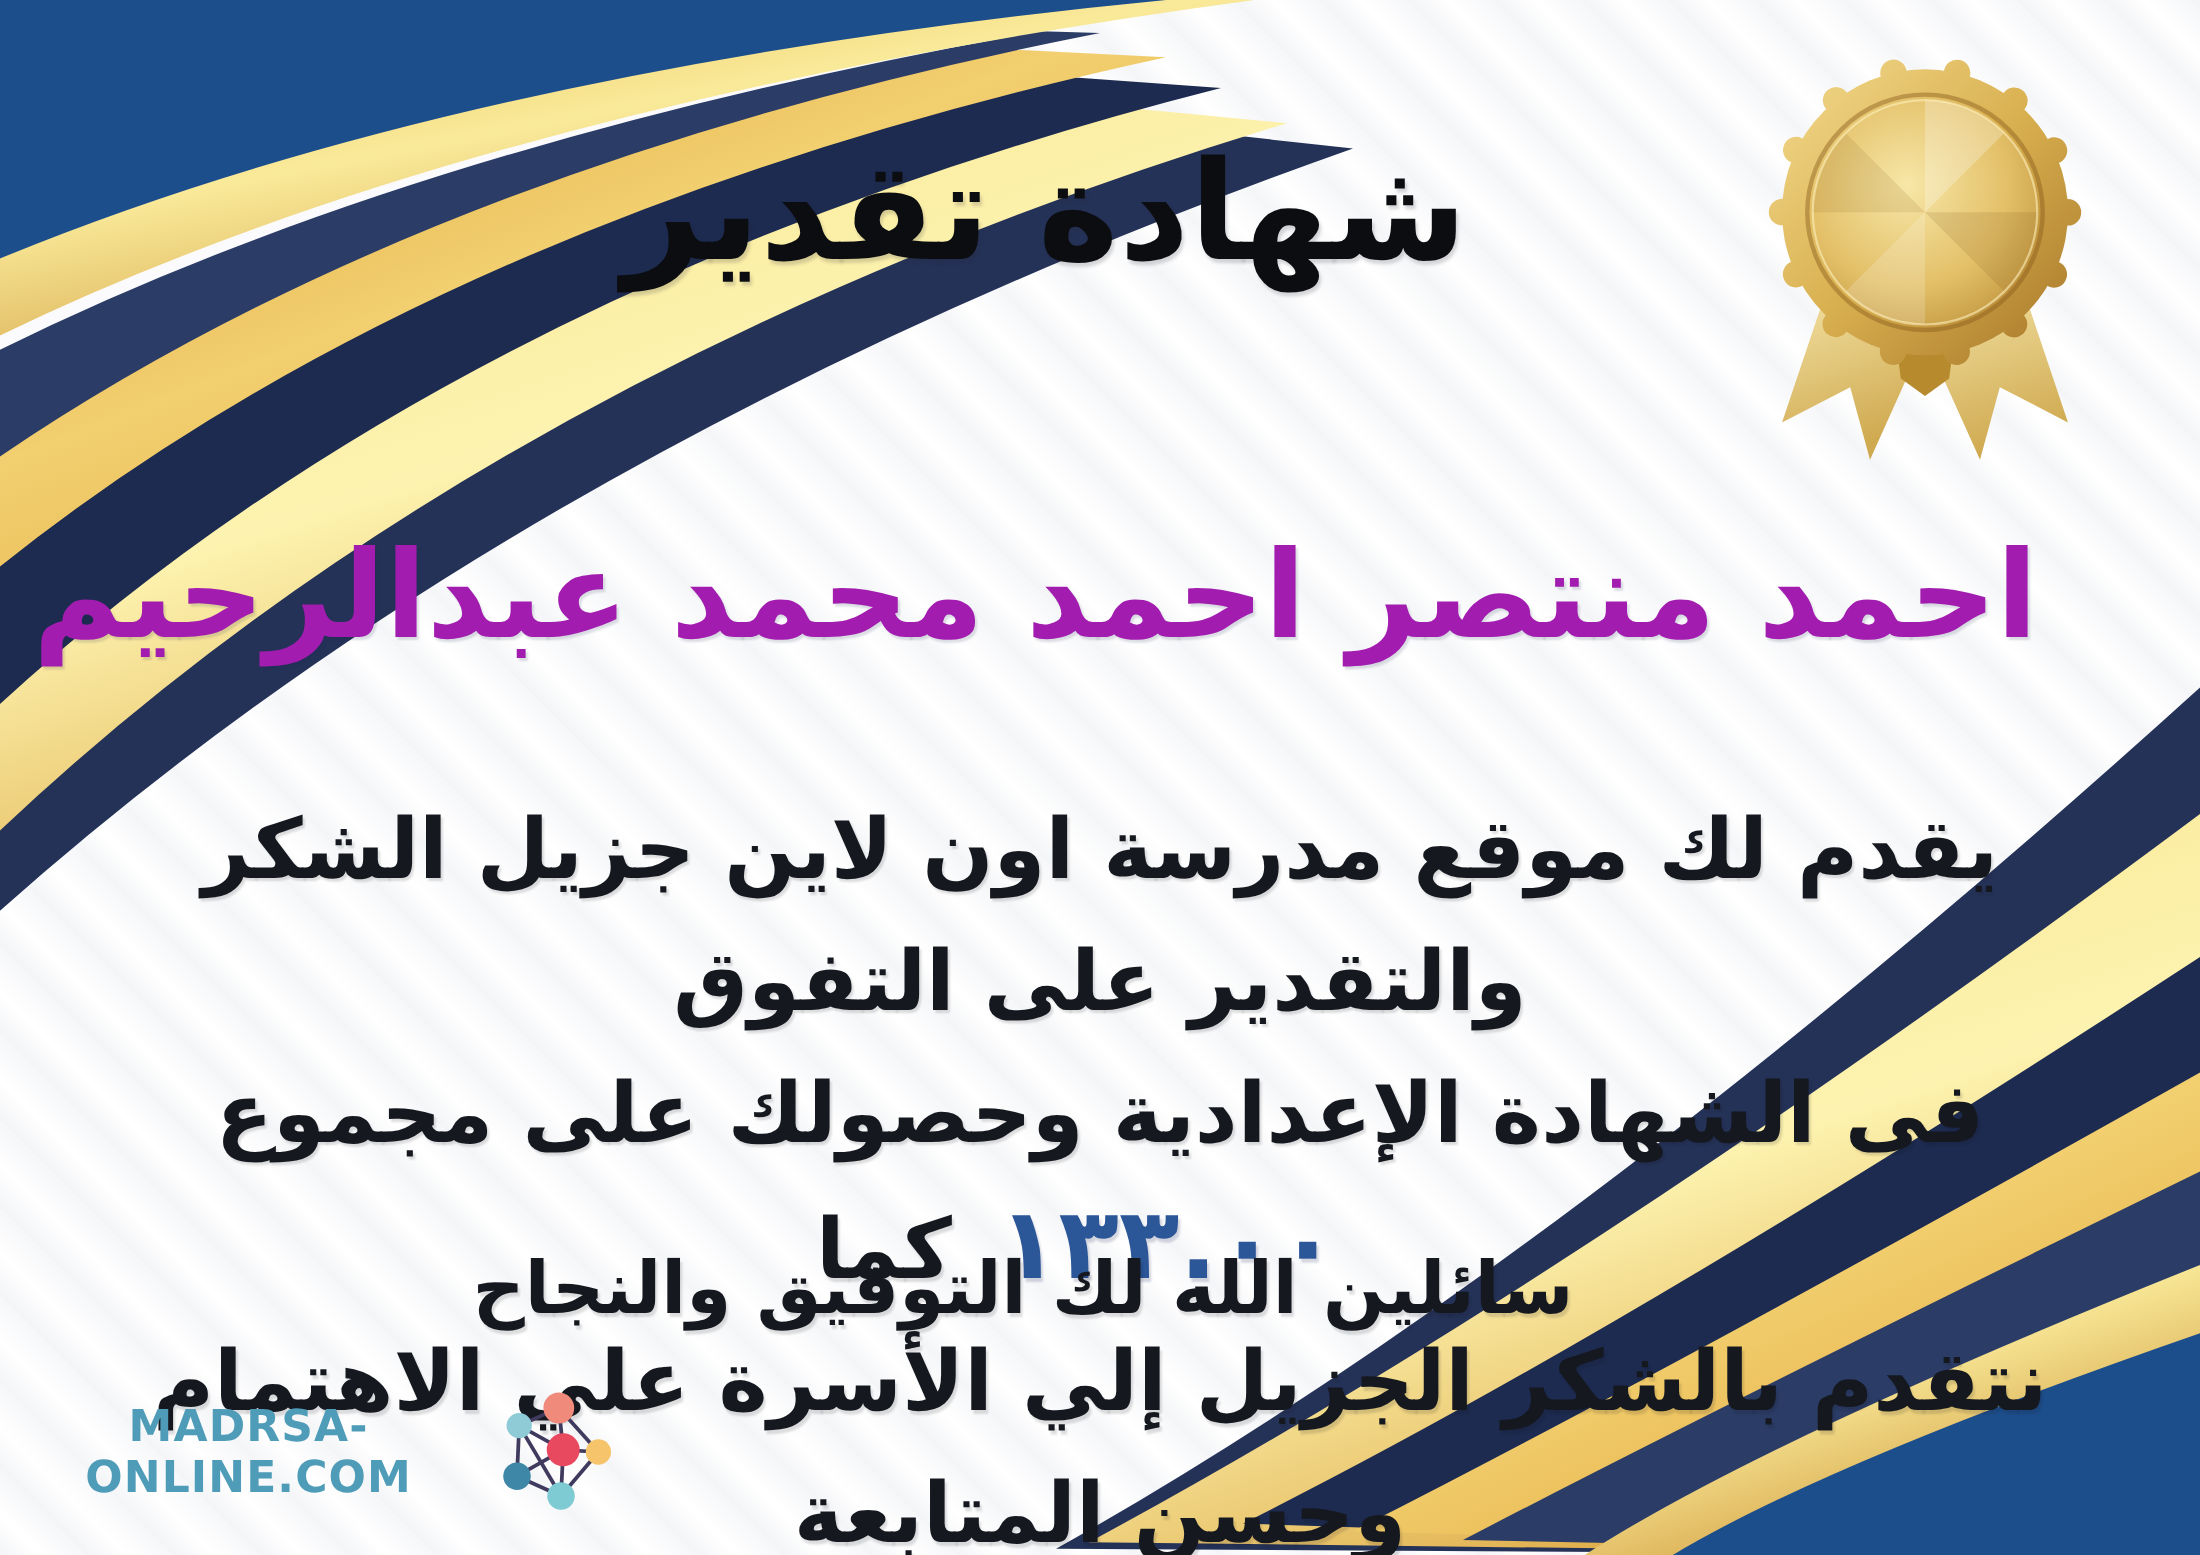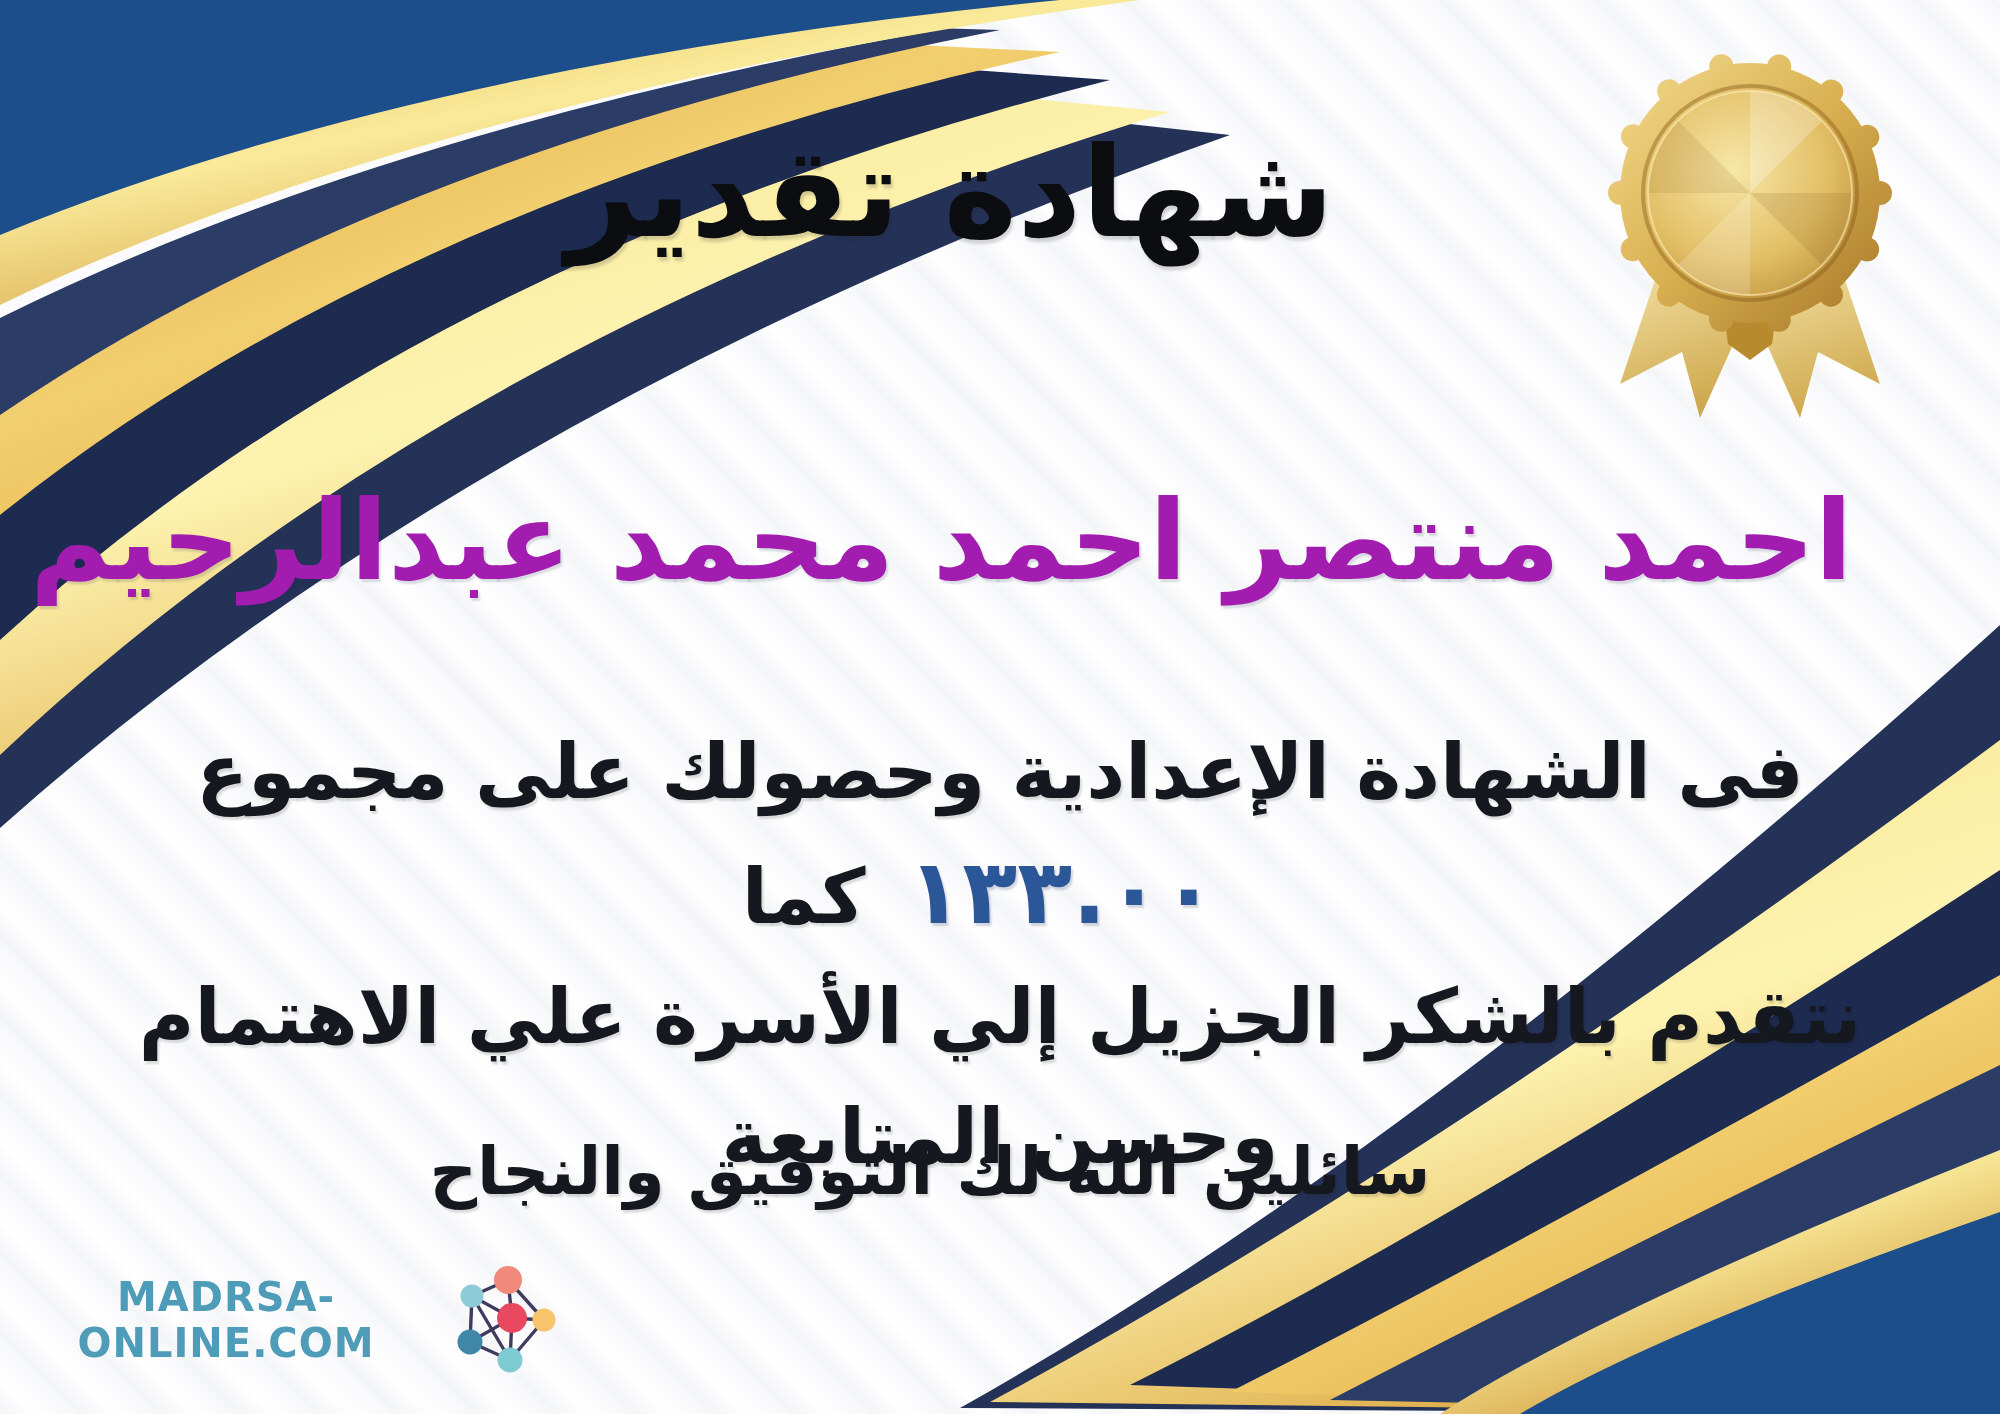--- a/index.html
+++ b/index.html
@@ -123,20 +123,21 @@
     <path d="M1750,193 L1648,193 A102,102 0 0 1 1677.9,120.9 Z" fill="#7a4f12" opacity="0.12"></path>
     <circle cx="1750" cy="193" r="102" fill="none" stroke="#fdf0bd" stroke-opacity="0.6" stroke-width="2"></circle>
   </g>
 </svg>
 
 <div class="txt title">شهادة تقدير</div>
 
 <div class="txt name" dir="rtl">احمد منتصر احمد محمد عبدالرحيم</div>
 
 <div class="txt bodyblock">
+  <div>يقدم لك موقع مدرسة اون لاين جزيل الشكر  والتقدير على التفوق</div>
   <div>
     <span>فى الشهادة الإعدادية وحصولك على مجموع</span><span class="score">١٣٣.٠٠</span><span>كما</span>
   </div>
   <div>نتقدم  بالشكر الجزيل إلي الأسرة علي الاهتمام وحسن المتابعة</div>
 </div>
 
 <div class="txt closing">سائلين الله لك التوفيق  والنجاح</div>
 
 <div class="logo">
   <div class="logo-texts">

